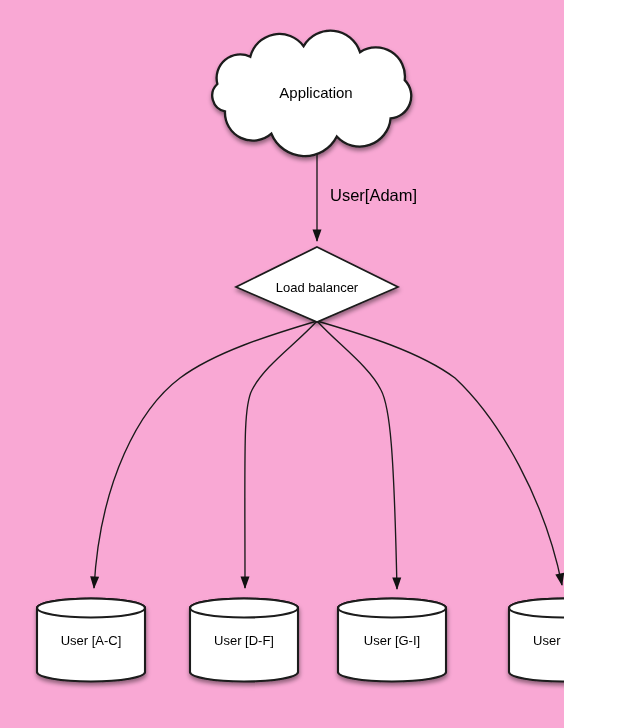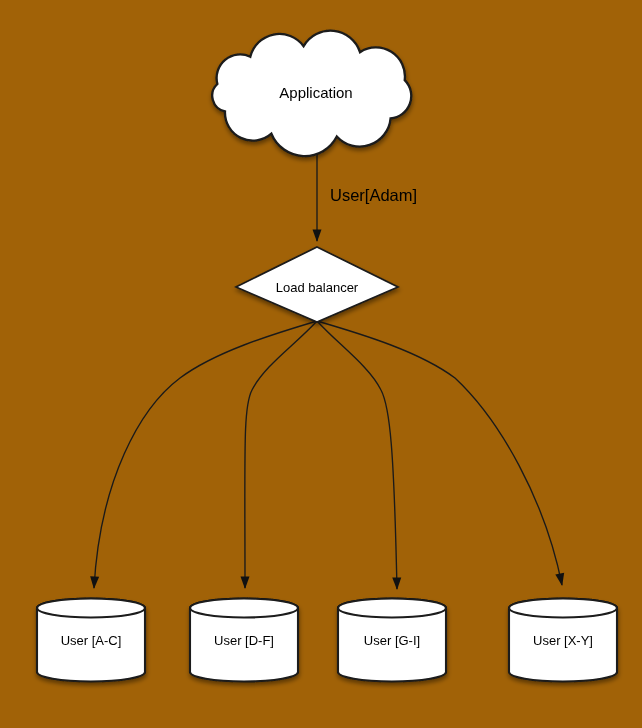--- a/index.html
+++ b/index.html
@@ -1,20 +1,20 @@
 <!DOCTYPE html>
 <html><head>
 <meta charset="utf-8">
 <style>
   html, body { margin: 0; padding: 0; background: #ffffff; }
   .stage {
     position: relative;
-    width: 642px;
+    width: 564px;
     height: 728px;
-    background: #a16207;
+    background: #f9a8d4;
     overflow: hidden;
   }
   svg { display: block; }
   .shape {
     fill: #ffffff;
     stroke: #1a1a1a;
   }
   .cloud   { stroke-width: 2.3px; }
   .diamond { stroke-width: 1.7px; }
   .cyl     { stroke-width: 2.1px; }

